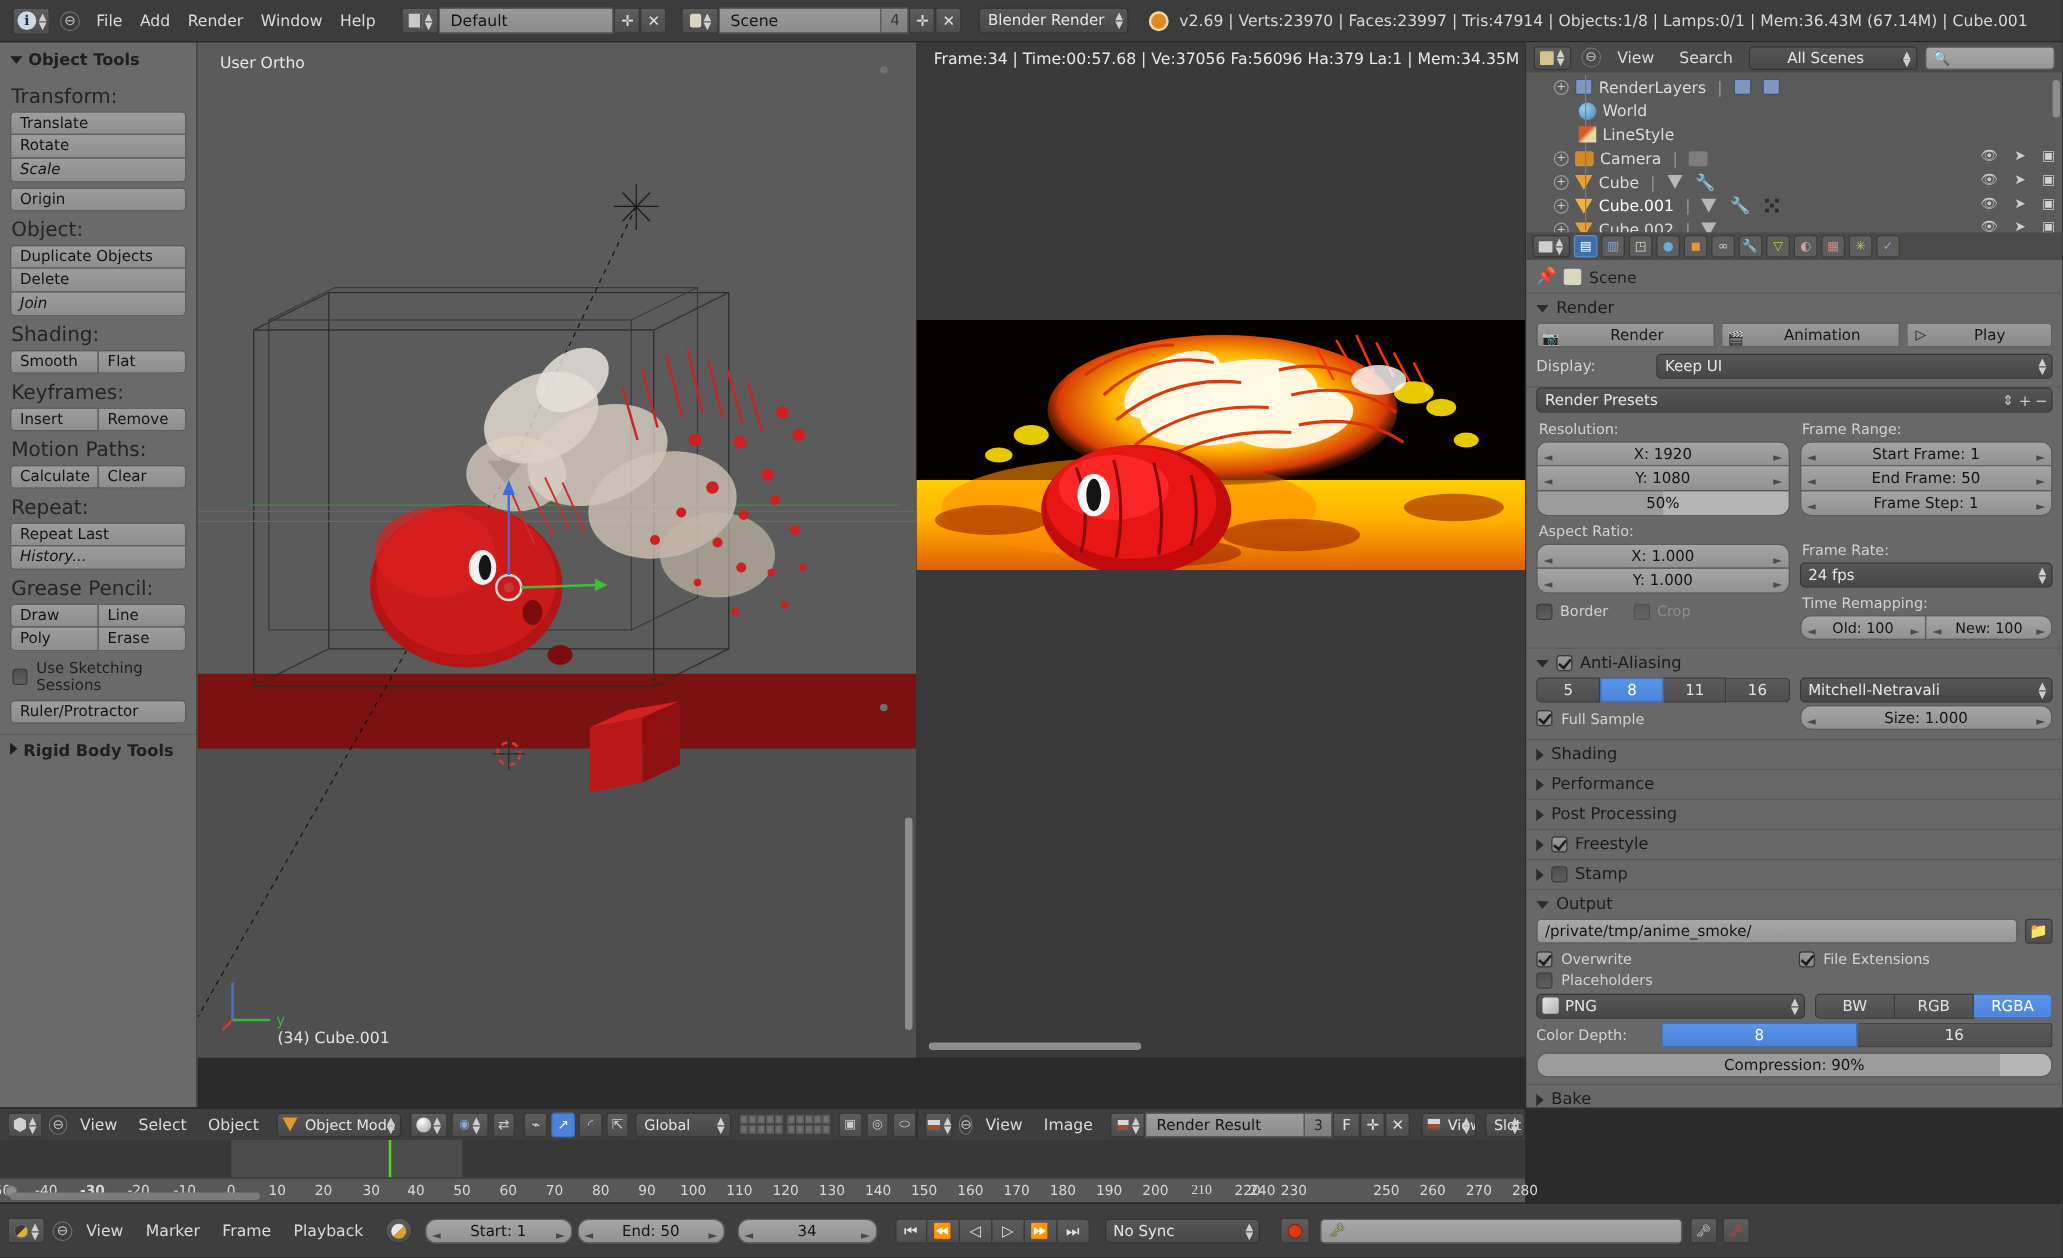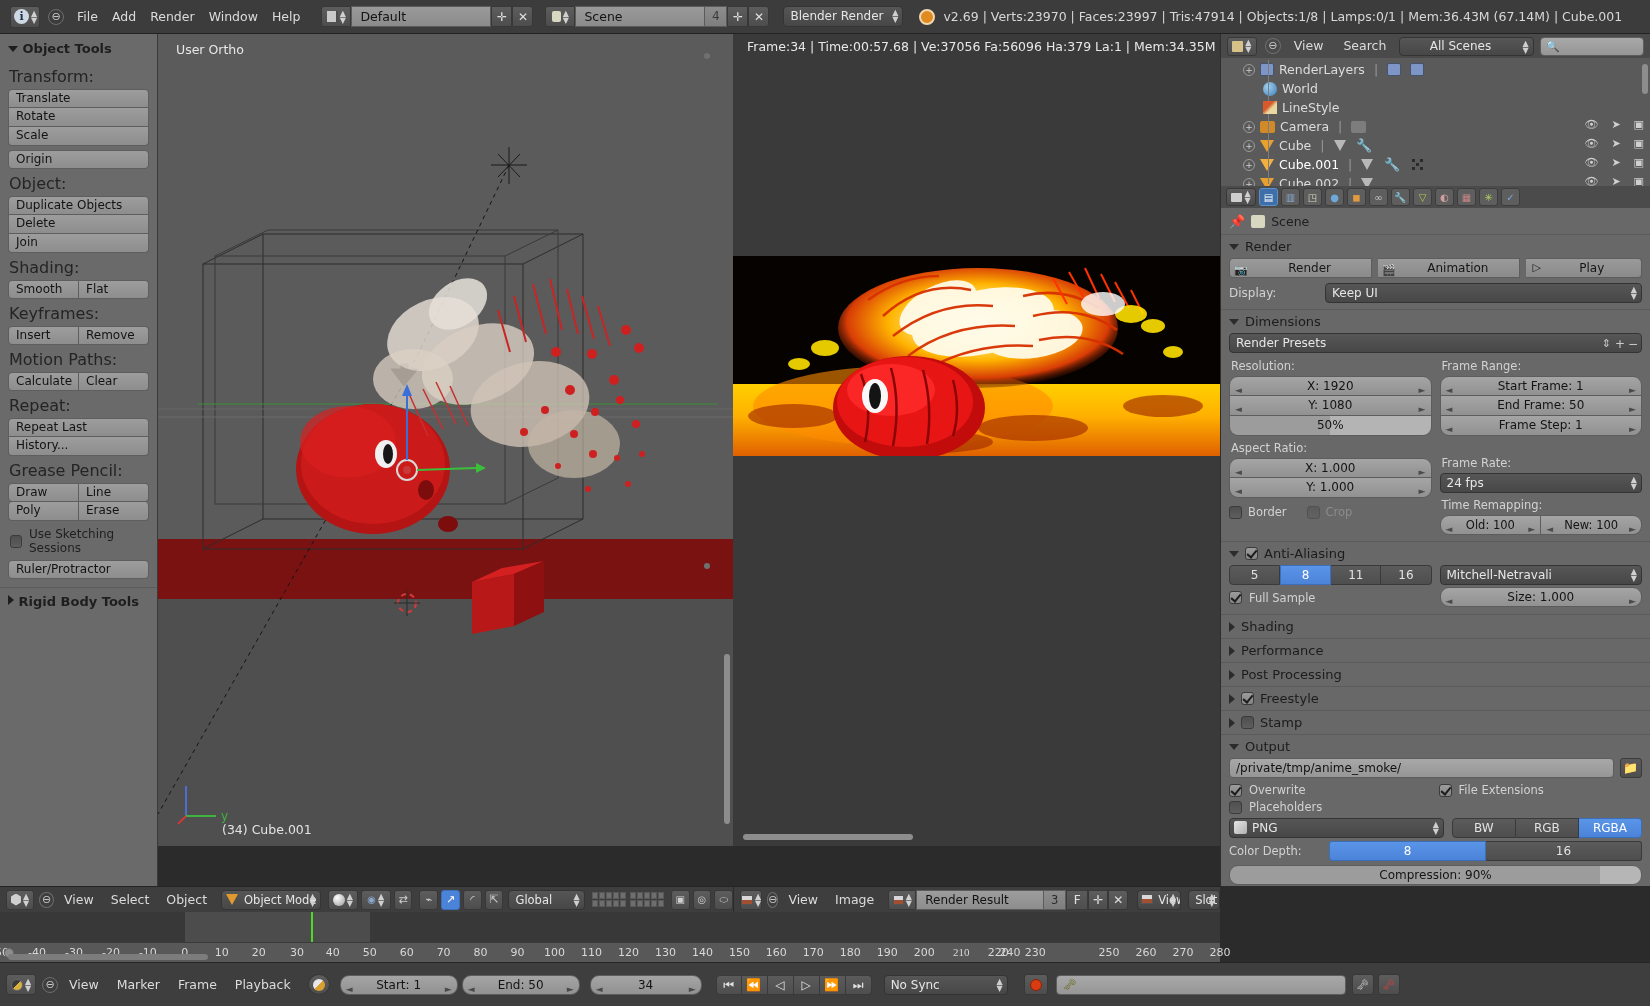--- a/index.html
+++ b/index.html
@@ -92,21 +92,21 @@
   #toolshelf .grp { color:#242424; font-size:16px; padding:5px 0 3px 9px; }
   .tsrow { display:flex; gap:0; margin:0 8px 0 8px; }
   .tsbtn {
     flex:1; height:19px; line-height:17px;
     background:linear-gradient(to bottom,#9d9d9d,#8d8d8d);
     border:1px solid #5e5e5e; color:#131313; font-size:12px;
     text-align:left; padding-left:7px; cursor:pointer; overflow:hidden; white-space:nowrap;
   }
   .tsbtn.c  { border-radius:0; border-top:none; }
   .tsbtn.t  { border-radius:4px 4px 0 0; }
-  .tsbtn.b  { border-radius:0 0 4px 4px; border-top:none; }
+  .tsbtn.b  { border-radius:0 0 4px 4px; border-top:none;font-style:italic; }
   .tsbtn.s  { border-radius:4px; }
   .tsbtn.lh { border-radius:4px 0 0 4px; }
   .tsbtn.rh { border-radius:0 4px 4px 0; border-left:none; }
   .tsbtn.lhb{ border-radius:4px 0 0 4px; border-top:none; }
   .tsbtn.rhb{ border-radius:0 4px 4px 0; border-left:none; border-top:none; }
 
   
   #viewport { position:absolute; left:158px; top:34px; width:575px; height:812px;
               background:#5b5b5b; overflow:hidden; }
   #vpinfo { position:absolute; left:18px; top:8px; color:#e8e8e8; font-size:12.5px; }
@@ -696,24 +696,20 @@
   </div>
   <div class="prow" style="margin-bottom:6px">
     <span class="lbl" style="width:90px">Display:</span>
     <div class="dropdown" style="flex:1">
       <span>Keep UI</span>
       <span class="spin">▲<br>▼</span>
     </div>
   </div>
   <div class="sep"></div>
 
-  <div class="pnl-hdr">
-    <span class="tri down"></span>
-    <span>Dimensions</span>
-  </div>
   <div class="prow" style="margin-bottom:5px">
     <div class="dropdown" style="flex:1;position:relative">
       <span>Render Presets</span>
       <span style="position:absolute;right:30px;top:1px;font-size:11px;color:#ccc">⇕</span>
       <span style="position:absolute;right:16px;top:1px;font-size:12px;color:#ccc">+</span>
       <span style="position:absolute;right:3px;top:1px;font-size:12px;color:#ccc">−</span>
     </div>
   </div>
 
   <div style="display:flex;padding:0 8px;gap:8px">
@@ -1022,21 +1018,21 @@
   </div>
 </div>
 
 <div id="timeline">
   <div id="tl-track"></div>
   <div id="tl-range" style="left: 184.848px; width: 184.848px;"></div>
   <div id="tl-play" style="left: 310.545px;"></div>
   <div id="tl-ruler">
         <span class="tick" style="left: 0px;">-50</span>
         <span class="tick" style="left: 36.9697px;">-40</span>
-        <span class="tick" style="left: 73.9394px;">-30</span>
+        <span class="tick" style="left: 73.9394px; font-weight: bold;">-30</span>
         <span class="tick" style="left: 110.909px;">-20</span>
         <span class="tick" style="left: 147.879px;">-10</span>
         <span class="tick" style="left: 184.848px;">0</span>
         <span class="tick" style="left: 221.818px;">10</span>
         <span class="tick" style="left: 258.788px;">20</span>
         <span class="tick" style="left: 297px;">30</span>
         <span class="tick" style="left: 332.727px;">40</span>
         <span class="tick" style="left: 369.697px;">50</span>
         <span class="tick" style="left: 406.667px;">60</span>
         <span class="tick" style="left: 443.636px;">70</span>

